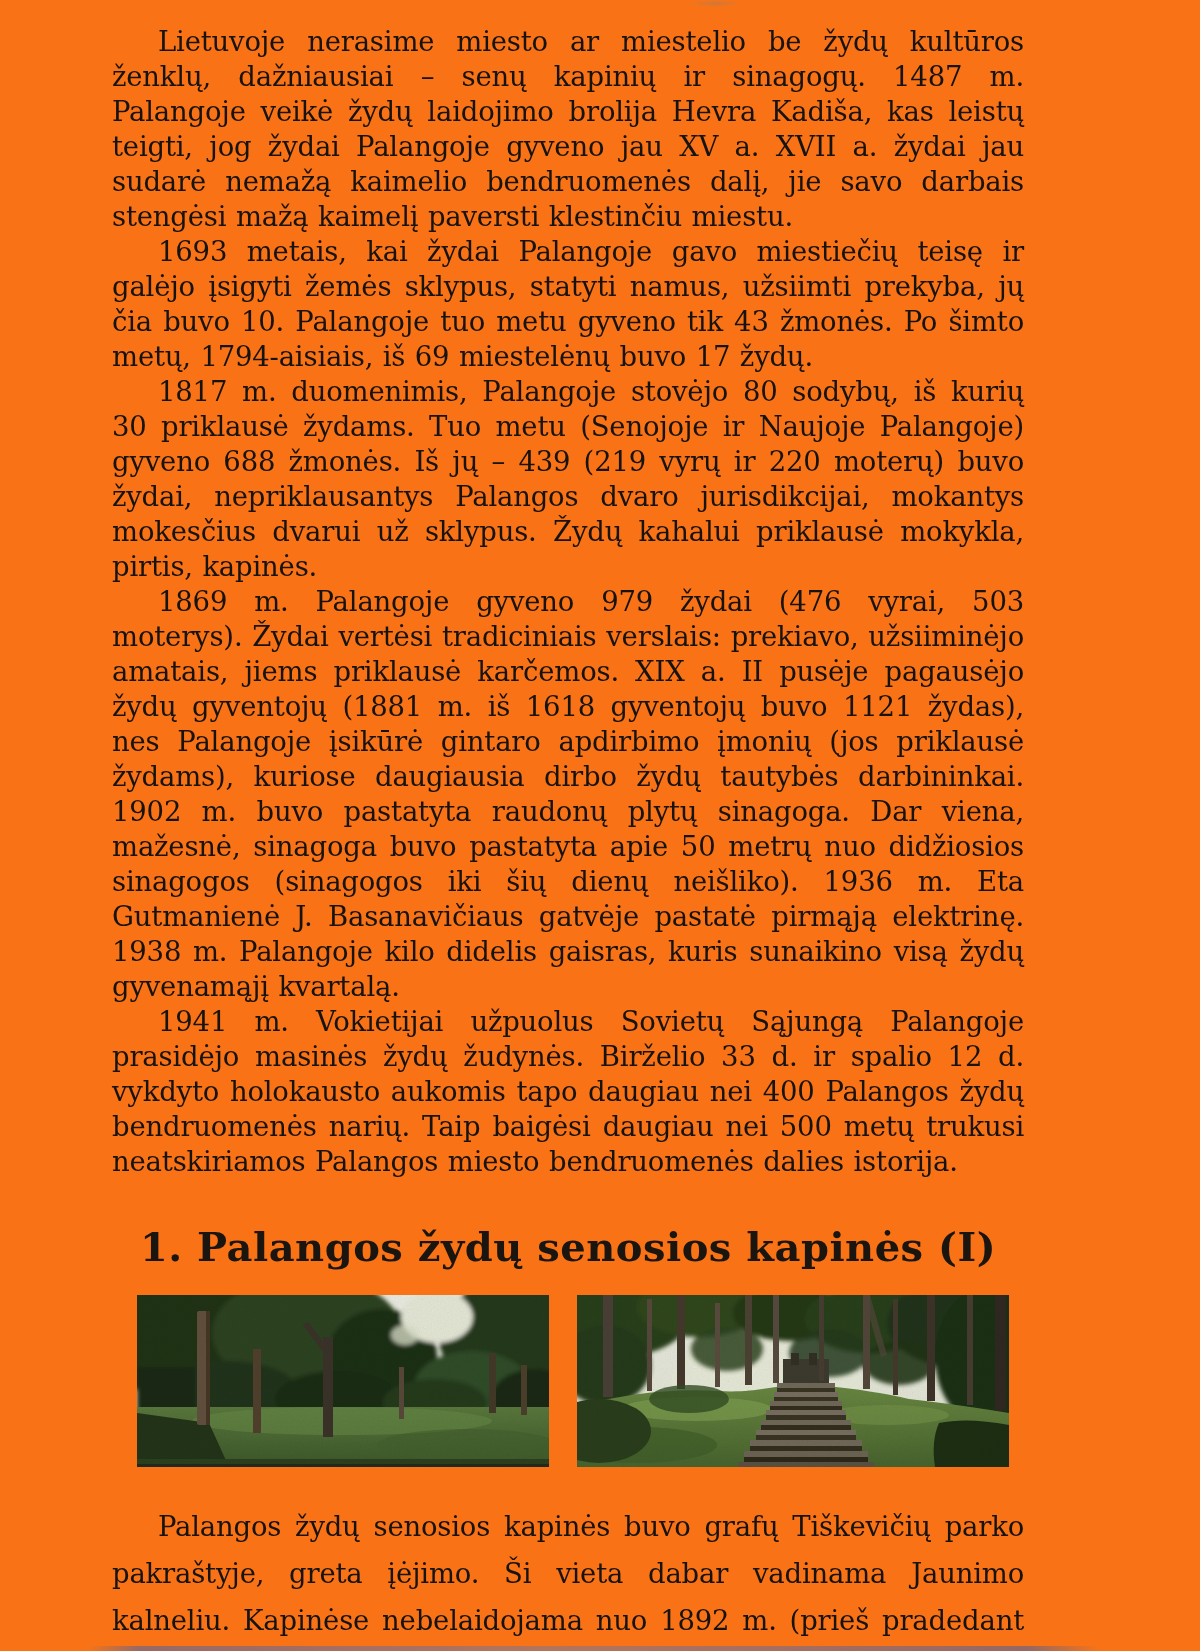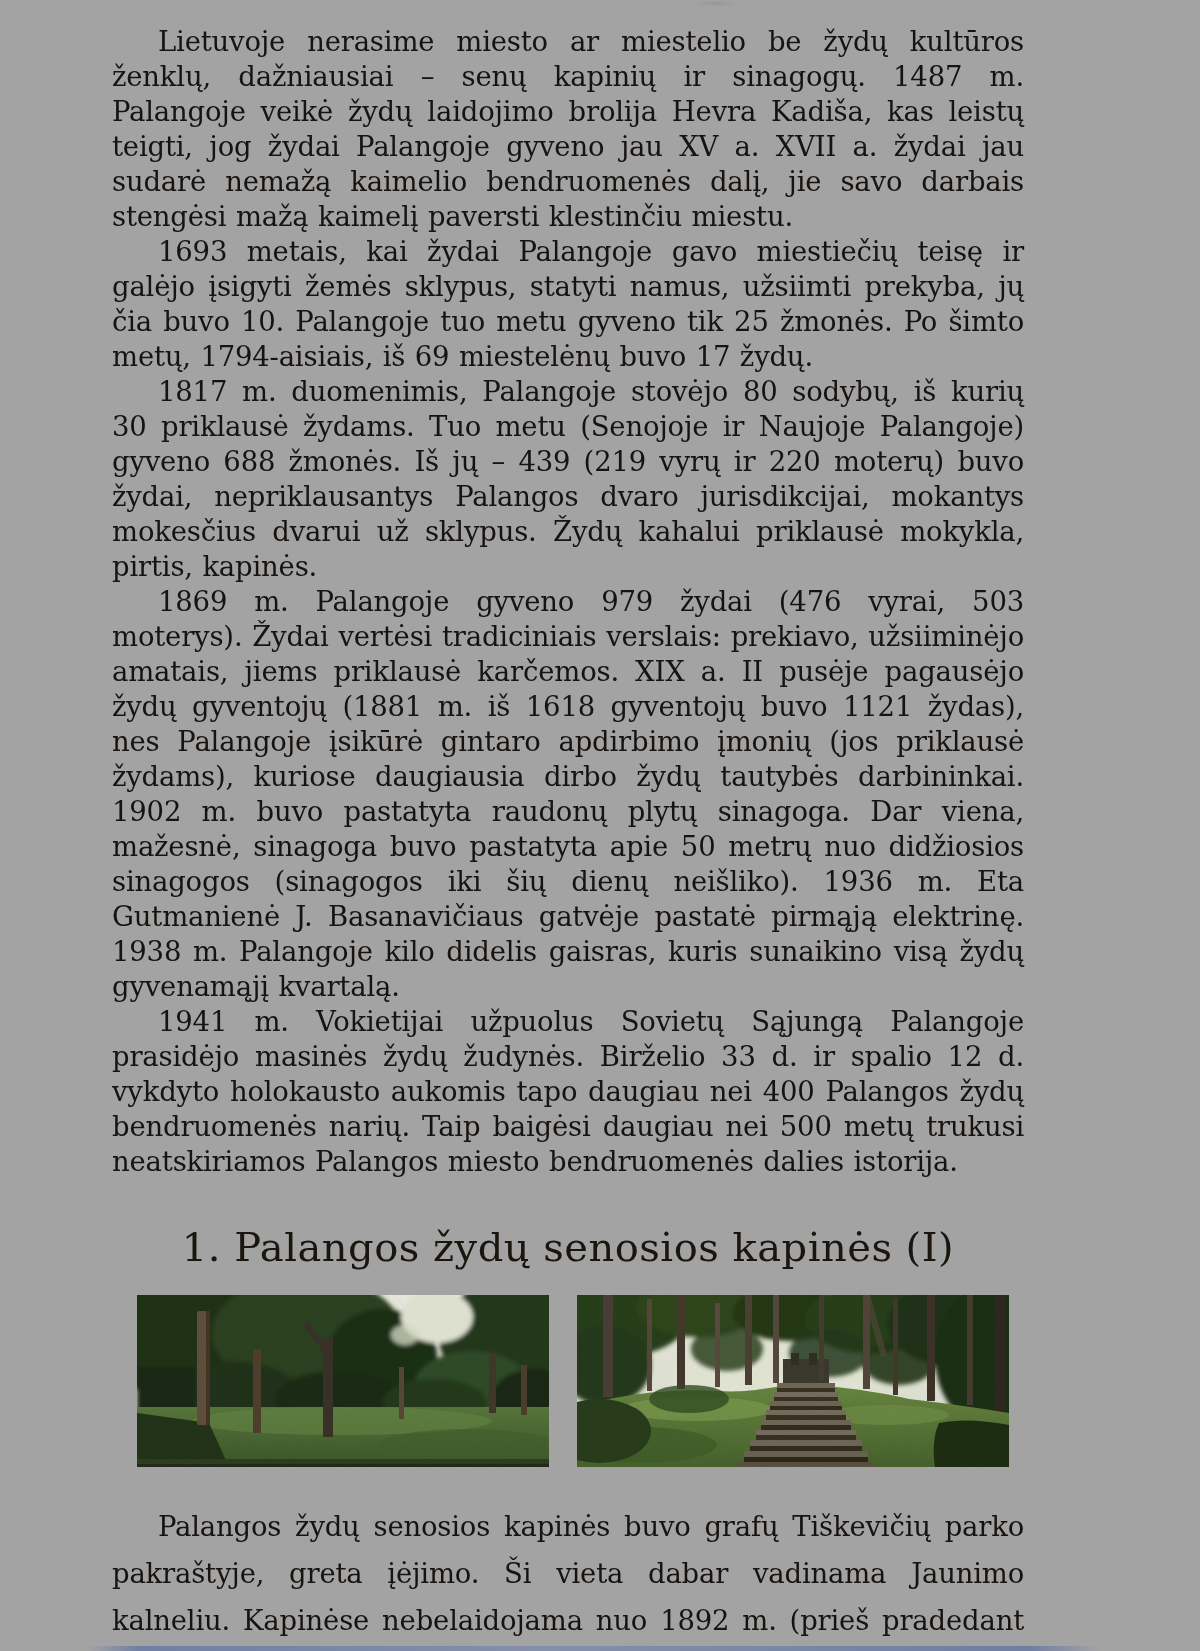--- a/index.html
+++ b/index.html
@@ -1,21 +1,21 @@
 <!DOCTYPE html>
 <html lang="lt"><head>
 <meta charset="utf-8">
 <style>
   html, body { margin: 0; padding: 0; background: #ffffff; }
 
   .page {
     position: relative;
     width: 1200px;
     height: 1651px;
-    background: #a3a3a3;
+    background: #f97316;
     overflow: hidden;
     font-family: "DejaVu Serif", "Liberation Serif", serif;
   }
 
   .text-col {
     position: absolute;
     left: 112px;
     top: 24px;
     width: 912px;
     color: #171310;
@@ -28,21 +28,21 @@
     text-align: justify;
     text-indent: 46px;
     letter-spacing: -0.2px;
     word-spacing: 1px;
   }
 
   h1.heading {
     margin: 44px 0 0 0;
     font-size: 40px;
     line-height: 48px;
-    font-weight: normal;
+    font-weight: bold;
     text-align: center;
     letter-spacing: 0.5px;
     color: #1b1510;
     white-space: nowrap;
   }
 
   .photos {
     display: flex;
     gap: 28px;
     margin: 24px 0 0 25px;
@@ -82,21 +82,21 @@
 </head>
 <body>
 
 <div class="page">
 
   <div class="scan-smudge"></div>
 
   <div class="text-col">
 
     <p class="body">Lietuvoje nerasime miesto ar miestelio be žydų kultūros ženklų, dažniausiai – senų kapinių ir sinagogų. 1487 m. Palangoje veikė žydų laidojimo brolija Hevra Kadiša, kas leistų teigti, jog žydai Palangoje gyveno jau XV a. XVII a. žydai jau sudarė nemažą kaimelio bendruomenės dalį, jie savo darbais stengėsi mažą kaimelį paversti klestinčiu miestu.</p>
-    <p class="body">1693 metais, kai žydai Palangoje gavo miestiečių teisę ir galėjo įsigyti žemės sklypus, statyti namus, užsiimti prekyba, jų čia buvo 10. Palangoje tuo metu gyveno tik 25 žmonės. Po šimto metų, 1794-aisiais, iš 69 miestelėnų buvo 17 žydų.</p>
+    <p class="body">1693 metais, kai žydai Palangoje gavo miestiečių teisę ir galėjo įsigyti žemės sklypus, statyti namus, užsiimti prekyba, jų čia buvo 10. Palangoje tuo metu gyveno tik 43 žmonės. Po šimto metų, 1794-aisiais, iš 69 miestelėnų buvo 17 žydų.</p>
     <p class="body">1817 m. duomenimis, Palangoje stovėjo 80 sodybų, iš kurių 30 priklausė žydams. Tuo metu (Senojoje ir Naujoje Palangoje) gyveno 688 žmonės. Iš jų – 439 (219 vyrų ir 220 moterų) buvo žydai, nepriklausantys Palangos dvaro jurisdikcijai, mokantys mokesčius dvarui už sklypus. Žydų kahalui priklausė mokykla, pirtis, kapinės.</p>
     <p class="body">1869 m. Palangoje gyveno 979 žydai (476 vyrai, 503 moterys). Žydai vertėsi tradiciniais verslais: prekiavo, užsiiminėjo amatais, jiems priklausė karčemos. XIX a. II pusėje pagausėjo žydų gyventojų (1881 m. iš 1618 gyventojų buvo 1121 žydas), nes Palangoje įsikūrė gintaro apdirbimo įmonių (jos priklausė žydams), kuriose daugiausia dirbo žydų tautybės darbininkai. 1902 m. buvo pastatyta raudonų plytų sinagoga. Dar viena, mažesnė, sinagoga buvo pastatyta apie 50 metrų nuo didžiosios sinagogos (sinagogos iki šių dienų neišliko). 1936 m. Eta Gutmanienė J. Basanavičiaus gatvėje pastatė pirmąją elektrinę. 1938 m. Palangoje kilo didelis gaisras, kuris sunaikino visą žydų gyvenamąjį kvartalą.</p>
     <p class="body">1941 m. Vokietijai užpuolus Sovietų Sąjungą Palangoje prasidėjo masinės žydų žudynės. Birželio 33 d. ir spalio 12 d. vykdyto holokausto aukomis tapo daugiau nei 400 Palangos žydų bendruomenės narių. Taip baigėsi daugiau nei 500 metų trukusi neatskiriamos Palangos miesto bendruomenės dalies istorija.</p>
 
     <h1 class="heading">1. Palangos žydų senosios kapinės (I)</h1>
 
     <div class="photos">
 
       <svg class="photo" width="412" height="172" viewBox="0 0 412 172" role="img">
         <defs>

